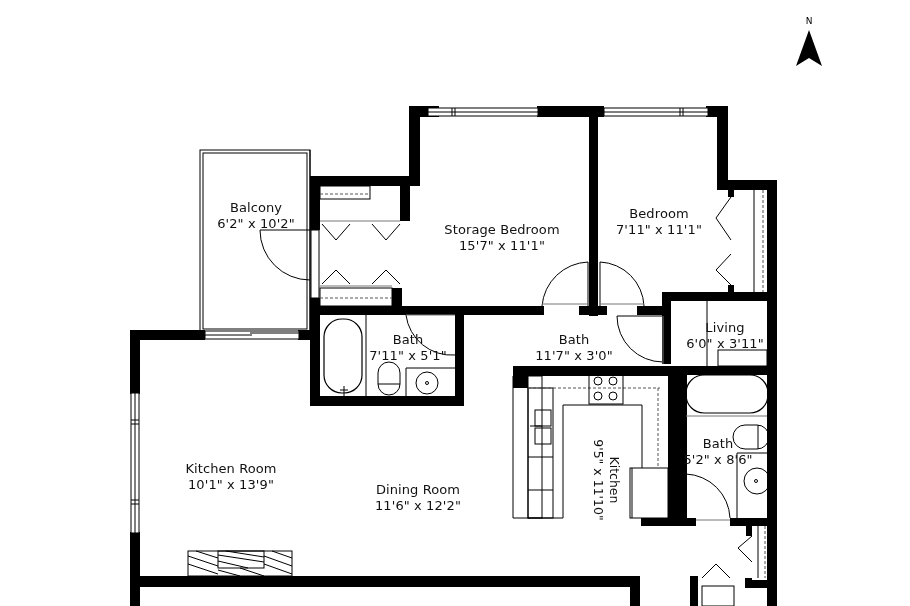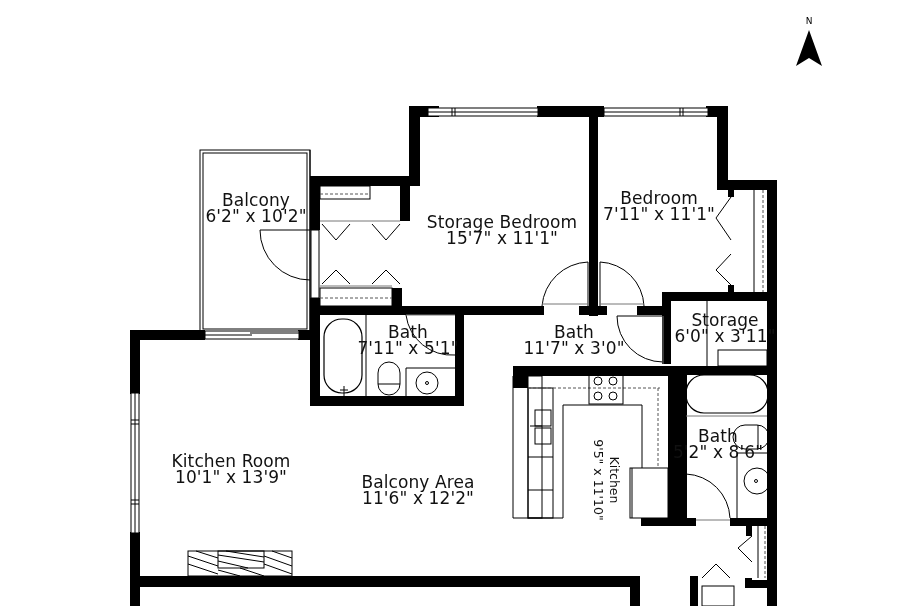--- a/index.html
+++ b/index.html
@@ -4,21 +4,21 @@
 <style>
   html, body { margin: 0; padding: 0; background: #ffffff; }
   body { width: 910px; height: 606px; overflow: hidden; position: relative; font-family: "DejaVu Sans", sans-serif; }
   #plan { position: absolute; left: 0; top: 0; width: 910px; height: 606px; }
   .wall { fill: #000; }
   .thin { fill: none; stroke: #000; stroke-width: 1; }
   .thin2 { fill: none; stroke: #000; stroke-width: 1.2; }
   .dash { fill: none; stroke: #555; stroke-width: 1; stroke-dasharray: 3 2; }
   .gray { fill: none; stroke: #777; stroke-width: 1; }
   .win { fill: #fff; stroke: #000; stroke-width: 1; }
-  .label { position: absolute; text-align: center; color: #111; font-size: 17px; line-height: 16px; white-space: nowrap; transform: translateX(-50%); letter-spacing: 0.1px; }
+  .label { position: absolute; text-align: center; color: #111; font-size: 13px; line-height: 16px; white-space: nowrap; transform: translateX(-50%); letter-spacing: 0.1px; margin-top: 8px; }
   .label .dim { display: block; }
   .vlabel { position: absolute; color: #111; font-size: 12.5px; line-height: 16px; white-space: nowrap; text-align: center; transform: rotate(90deg); transform-origin: center center; }
   .compass { position: absolute; left: 793px; top: 16px; width: 32px; height: 54px; }
   .compass .n { position: absolute; left: 0; width: 32px; top: 0; text-align: center; font-size: 9px; color: #000; }
 </style>
 </head>
 <body>
 
 <svg id="plan" viewBox="0 0 910 606" xmlns="http://www.w3.org/2000/svg">
 
@@ -236,44 +236,44 @@
 </div>
 
 <div class="label" style="left:256px;top:192px;">
   <span>Balcony</span>
   <span class="dim">6'2" x 10'2"</span>
 </div>
 <div class="label" style="left:502px;top:214px;">
   <span>Storage Bedroom</span>
   <span class="dim">15'7" x 11'1"</span>
 </div>
-<div class="label" style="left:659px;top:190px;">
+<div class="label" style="left:659px;top:198px;">
   <span>Bedroom</span>
   <span class="dim">7'11" x 11'1"</span>
 </div>
 <div class="label" style="left:408px;top:324px;">
   <span>Bath</span>
   <span class="dim">7'11" x 5'1"</span>
 </div>
 <div class="label" style="left:574px;top:324px;">
   <span>Bath</span>
   <span class="dim">11'7" x 3'0"</span>
 </div>
 <div class="label" style="left:725px;top:312px;">
-  <span>Storage</span>
+  <span>Living</span>
   <span class="dim">6'0" x 3'11"</span>
 </div>
 <div class="label" style="left:718px;top:428px;">
   <span>Bath</span>
   <span class="dim">5'2" x 8'6"</span>
 </div>
 <div class="vlabel" style="left:556px;top:464px;width:100px;height:32px;">
   <span style="display:block">Kitchen</span>
   <span style="display:block">9'5" x 11'10"</span>
 </div>
 <div class="label" style="left:231px;top:453px;">
   <span>Kitchen Room</span>
   <span class="dim">10'1" x 13'9"</span>
 </div>
 <div class="label" style="left:418px;top:474px;">
-  <span>Balcony Area</span>
+  <span>Dining Room</span>
   <span class="dim">11'6" x 12'2"</span>
 </div>
 
 </body></html>

